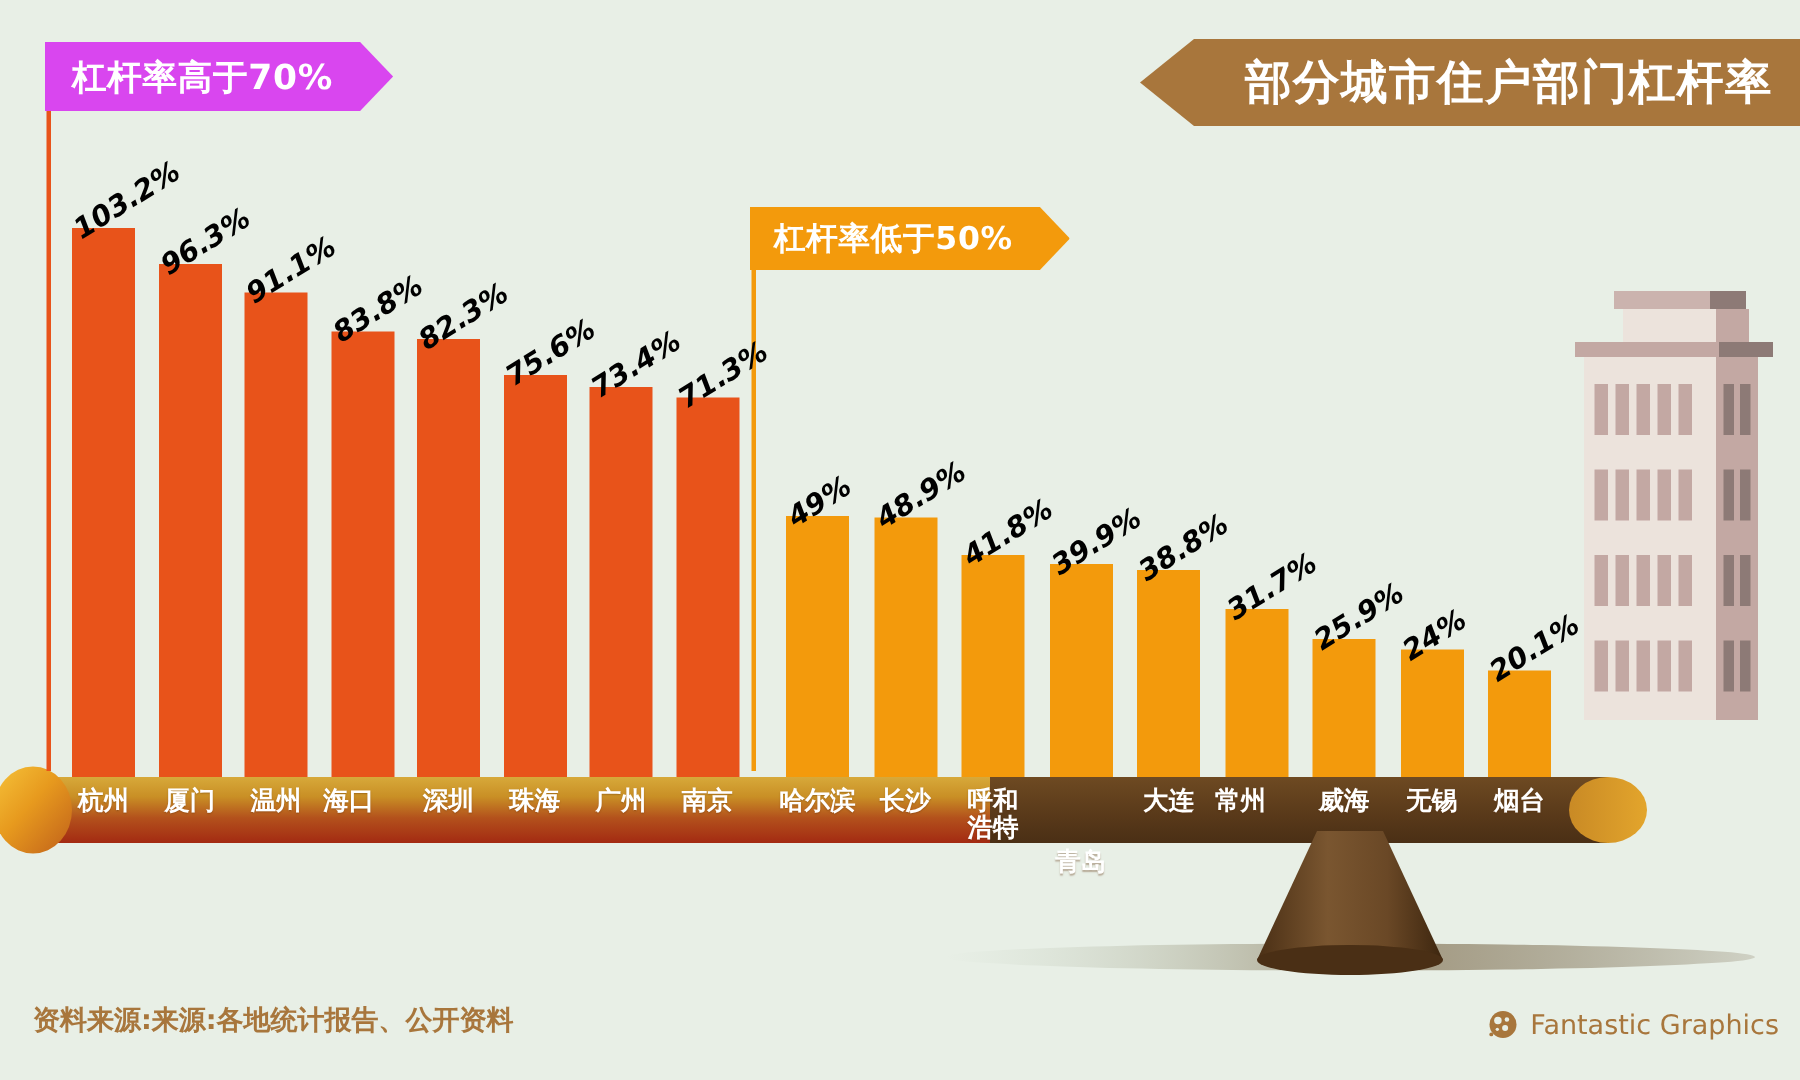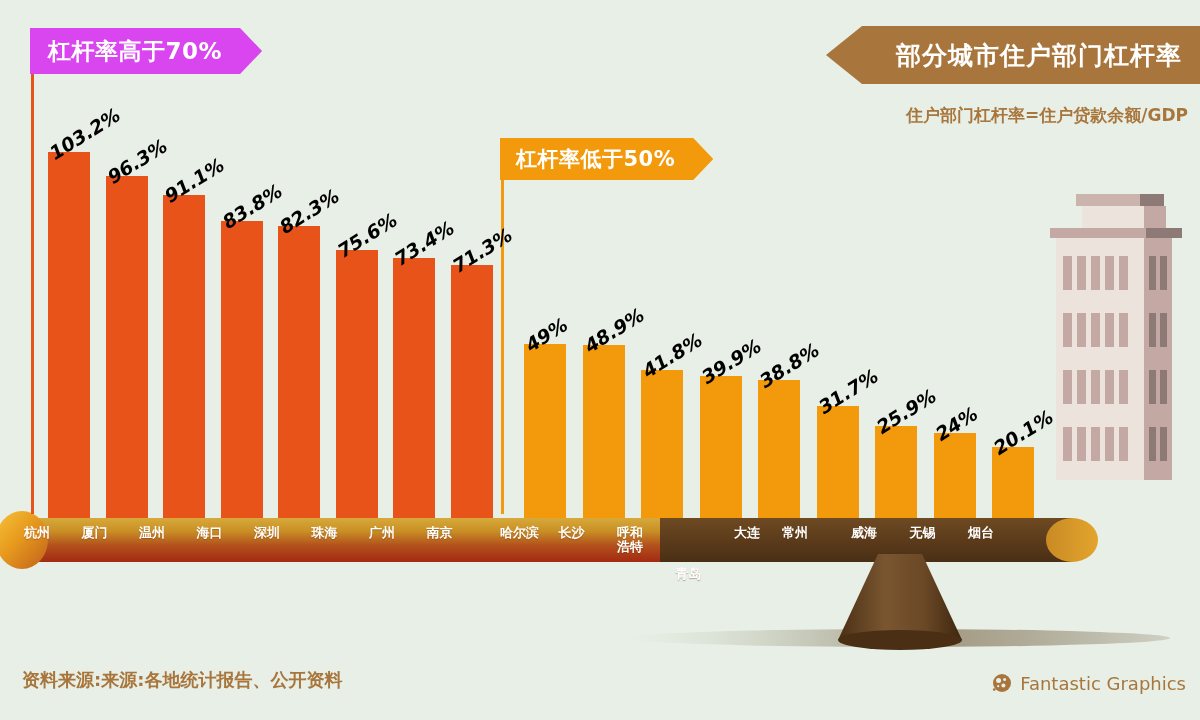--- a/index.html
+++ b/index.html
@@ -41,21 +41,21 @@
 
   
   .title-banner {
     position:absolute; right:0px; top:26px; height:58px;
     background:#a8763c;
     display:flex; align-items:center; justify-content:flex-end;
     padding:0 18px 0 70px;
     clip-path:polygon(36px 0, 100% 0, 100% 100%, 36px 100%, 0 50%);
   }
   .title-banner .t {
-    color:#fff; font-size:25px; font-weight:bold; letter-spacing:1px; white-space:nowrap;
+    color:#fff; font-size:31px; font-weight:bold; letter-spacing:1px; white-space:nowrap;
   }
   .subtitle {
     position:absolute; right:12px; top:104px;
     color:#a8763c; font-size:17px; font-weight:bold; white-space:nowrap;
   }
 
   
   .chart { position:absolute; left:0; top:0; width:1200px; height:720px; }
   .bar {
     position:absolute; bottom:0;
@@ -70,22 +70,22 @@
   }
   .grp-a .bar-rect { background:#e8531a; }
   .grp-b .bar-rect { background:#f39a0c; }
 
   
   #lever { position:absolute; left:0; top:480px; width:1200px; height:240px; }
 
   .city-labels { position:absolute; left:0; top:0; width:1200px; height:720px; }
   .city {
     position:absolute;
-    color:#ffffff; font-size:13px; font-weight:bold;
-    text-align:left; line-height:1.05;
+    color:#ffffff; font-size:17px; font-weight:bold;
+    text-align:center; line-height:1.05;
     white-space:pre-line;
     text-shadow:0 1px 1px rgba(90,40,0,.35);
   }
 
   
   #building { position:absolute; left:1040px; top:186px; }
 
   
   .source {
     position:absolute; left:22px; top:668px;
@@ -297,21 +297,20 @@
   <div class="banner banner-high">
     <span>杠杆率高于70%</span>
   </div>
   <div class="banner banner-low">
     <span>杠杆率低于50%</span>
   </div>
 
   <div class="title-banner">
     <span class="t">部分城市住户部门杠杆率</span>
   </div>
-  <div class="subtitle">住户部门杠杆率=住户贷款余额/GDP</div>
 
   <div class="source">资料来源:来源:各地统计报告、公开资料</div>
   <div class="logo">
     <svg width="22" height="22" viewBox="0 0 22 22">
       <circle cx="11" cy="11" r="9" fill="#a8763c"></circle>
       <circle cx="7.6" cy="8.4" r="2.5" fill="#e8efe6"></circle>
       <circle cx="13.6" cy="7.6" r="1.5" fill="#e8efe6"></circle>
       <circle cx="12.4" cy="13.4" r="2" fill="#e8efe6"></circle>
       <circle cx="7.2" cy="14.2" r="1.1" fill="#e8efe6"></circle>
       <circle cx="3.2" cy="17.6" r="1.3" fill="#a8763c"></circle>

